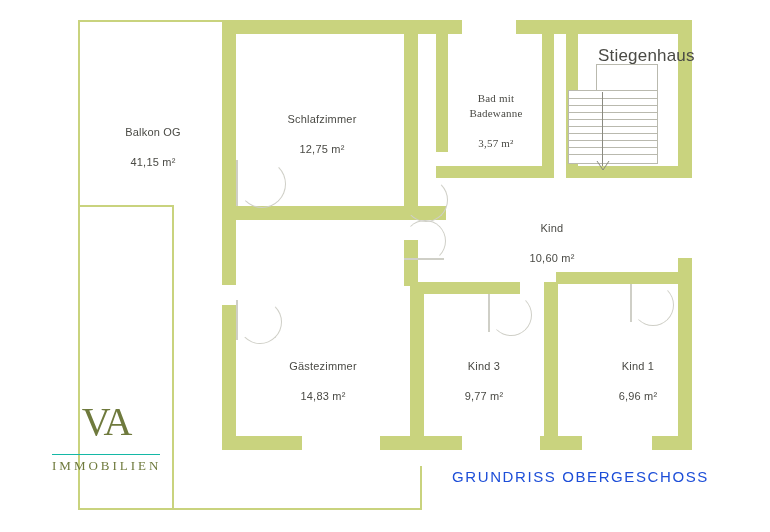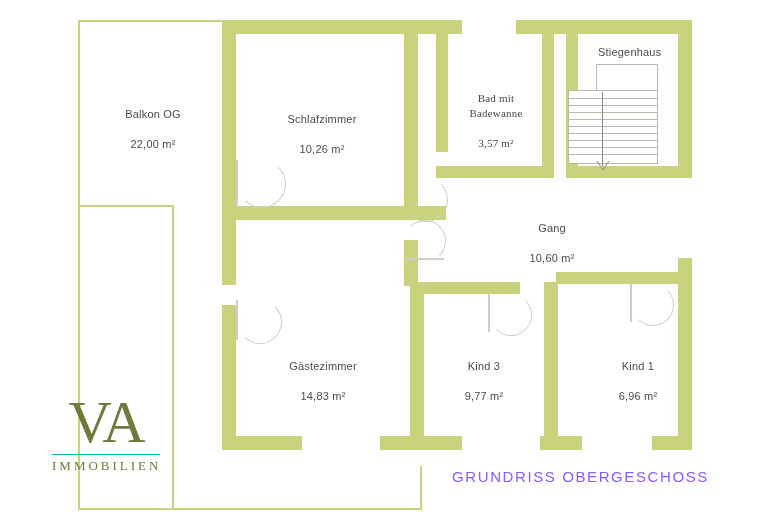--- a/index.html
+++ b/index.html
@@ -57,43 +57,43 @@
   .stair-step {
     position: absolute;
     height: 1px;
     background: #b9b9ae;
     left: 0;
     right: 0;
   }
   .stair-label {
     position: absolute;
     color: #4a4a45;
-    font-size: 11px;
+    font-size: 17px;
     letter-spacing: 0.2px;
   }
   .stair-arrow-line {
     position: absolute;
     width: 1px;
     background: #8a8a80;
   }
 
   
   .caption {
     position: absolute;
-    color: #8b5cf6;
+    color: #1d4ed8;
     font-size: 15px;
     letter-spacing: 1.6px;
     font-family: "Liberation Sans", sans-serif;
   }
 
   
   .logo-wrap { position: absolute; }
   .logo-mark {
     font-family: "Liberation Serif", serif;
-    font-size: 60px;
+    font-size: 40px;
     color: #6f7a3d;
     letter-spacing: -2px;
     line-height: 60px;
   }
   .logo-sub {
     font-family: "Liberation Serif", serif;
     font-size: 13px;
     color: #6f7a3d;
     letter-spacing: 3px;
     margin-top: 2px;
@@ -176,38 +176,38 @@
     <div class="stair-step" style="top:42px;"></div>
     <div class="stair-step" style="top:49px;"></div>
     <div class="stair-step" style="top:56px;"></div>
     <div class="stair-step" style="top:63px;"></div>
   </div>
   <div class="stair-arrow-line" style="left:602px; top:92px; height:74px;"></div>
   <svg class="abs" style="left:596px; top:160px; width:14px; height:12px;" viewBox="0 0 14 12">
     <path d="M1 1 L7 10 L13 1" fill="none" stroke="#8a8a80" stroke-width="1"></path>
   </svg>
 
-  <div class="room-label" style="left:80px; top:92px; width:146px;">
+  <div class="room-label" style="left:80px; top:110px; width:146px;">
     <span class="room-name">Balkon OG</span>
-    <span class="room-area">22,00 m²</span>
+    <span class="room-area">41,15 m²</span>
   </div>
 
   <div class="room-label" style="left:240px; top:97px; width:164px;">
     <span class="room-name">Schlafzimmer</span>
-    <span class="room-area">10,26 m²</span>
+    <span class="room-area">12,75 m²</span>
   </div>
 
   <div class="room-label" style="left:450px; top:76px; width:92px;font-family:Liberation Serif, serif;">
     <span class="room-name">Bad mit
 Badewanne</span>
     <span class="room-area">3,57 m²</span>
   </div>
 
   <div class="room-label" style="left:494px; top:206px; width:116px;">
-    <span class="room-name">Gang</span>
+    <span class="room-name">Kind</span>
     <span class="room-area">10,60 m²</span>
   </div>
 
   <div class="room-label" style="left:240px; top:344px; width:166px;">
     <span class="room-name">Gästezimmer</span>
     <span class="room-area">14,83 m²</span>
   </div>
 
   <div class="room-label" style="left:428px; top:344px; width:112px;">
     <span class="room-name">Kind 3</span>

